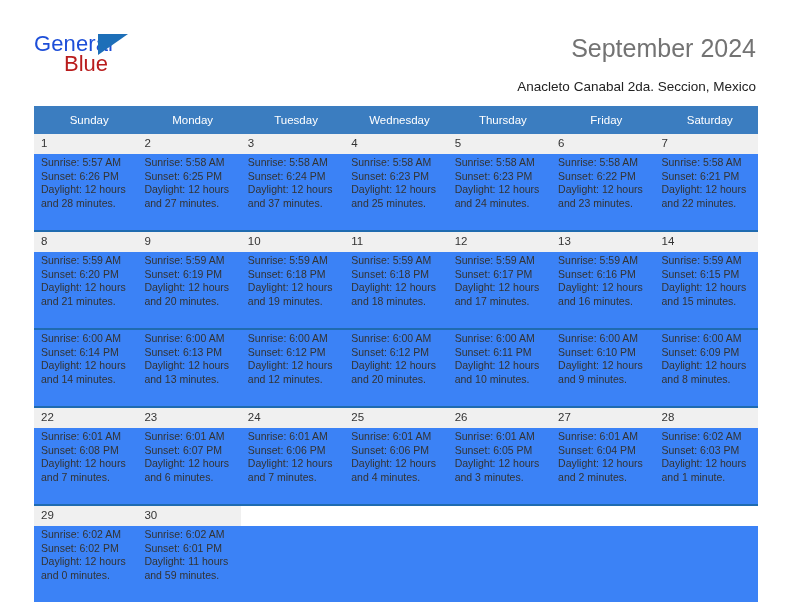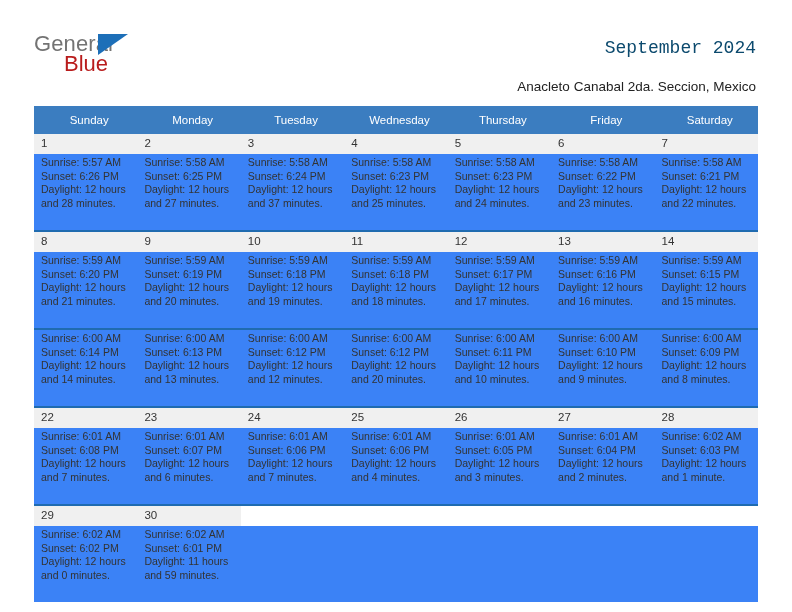--- a/index.html
+++ b/index.html
@@ -34,21 +34,21 @@
     left: 34px;
     top: 33px;
     width: 200px;
     height: 50px;
   }
   .logo-general {
     position: absolute;
     left: 0;
     top: 0;
     font-size: 22px;
-    color: #737373;
+    color: #1d4ed8;
     letter-spacing: 0.1px;
     line-height: 22px;
   }
   .logo-triangle {
     position: absolute;
     left: 64px;
     top: 1px;
     width: 0;
     height: 0;
     border-left: 30px solid #1d6fb8;
@@ -59,26 +59,25 @@
     left: 30px;
     top: 20px;
     font-size: 22px;
     color: #b91c1c;
     line-height: 22px;
   }
   .title {
     position: absolute;
     right: 36px;
     top: 32px;
-    font-size: 18px;
-    color: #0c4a6e;
+    font-size: 25px;
+    color: #737373;
     text-align: right;
     line-height: 32px;
     white-space: nowrap;
-    font-family: Liberation Mono, monospace;
   }
   .subtitle {
     position: absolute;
     right: 36px;
     top: 79px;
     font-size: 13.5px;
     color: #222222;
     text-align: center;
     line-height: 16px;
     white-space: nowrap;

